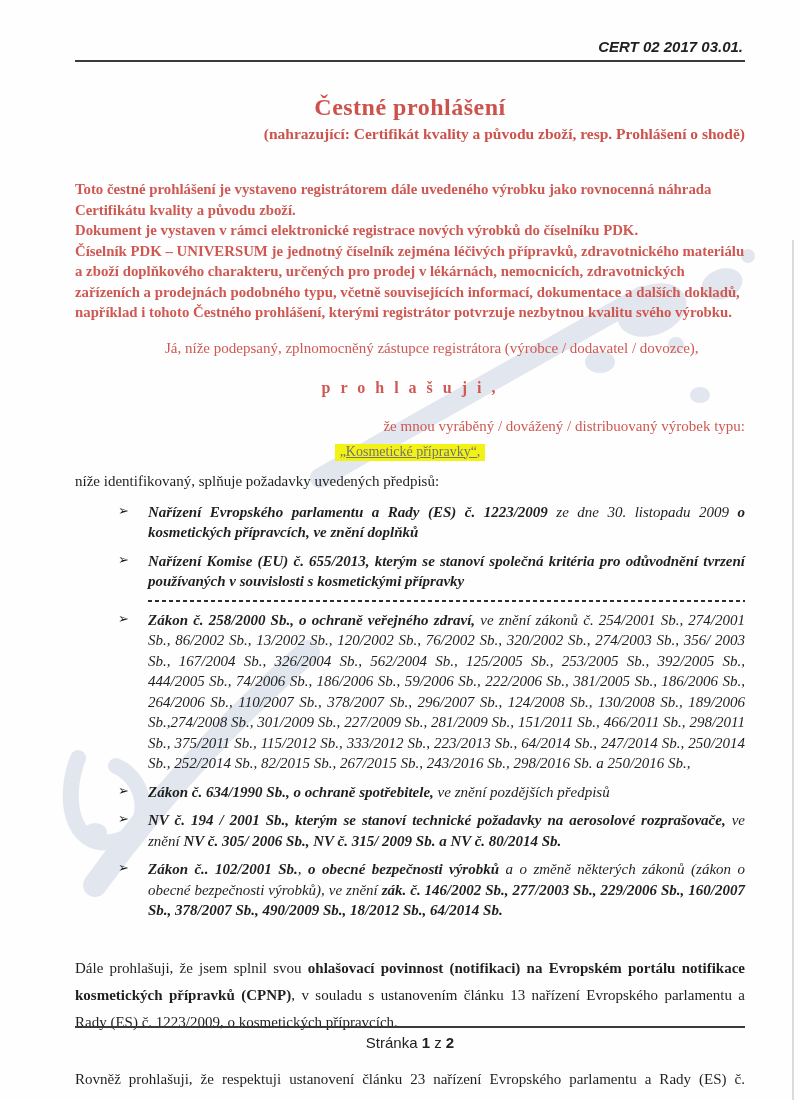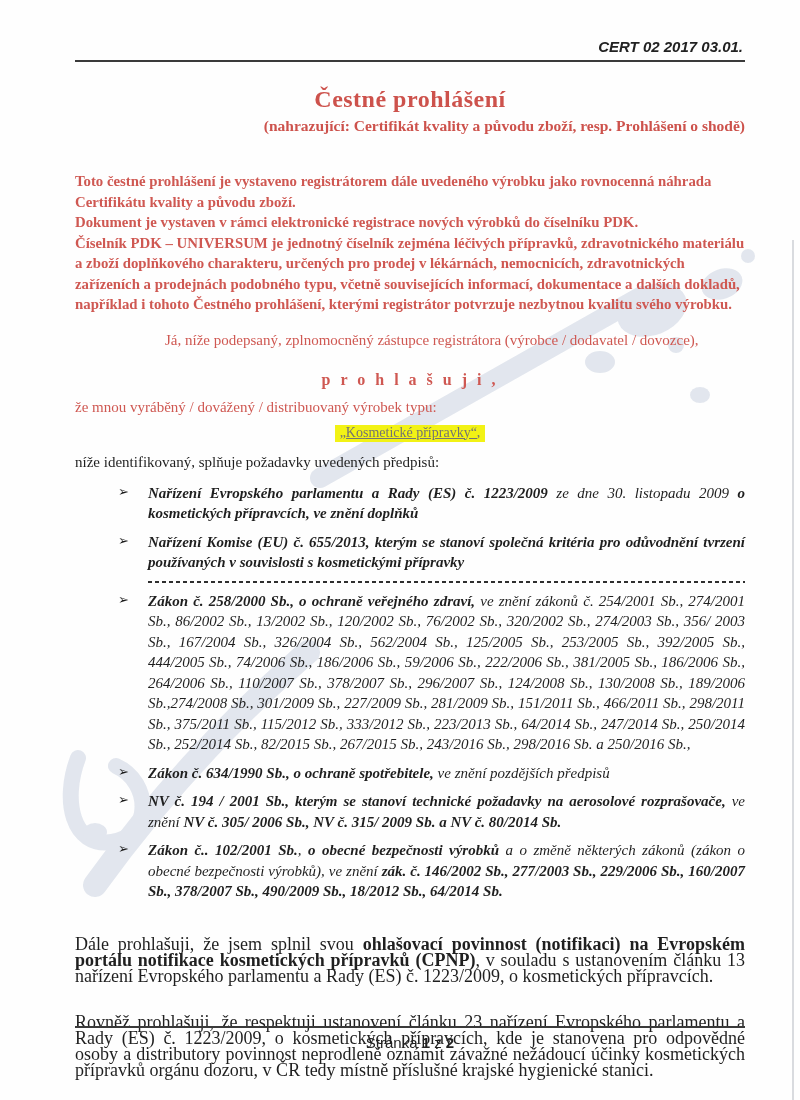--- a/index.html
+++ b/index.html
@@ -17,60 +17,60 @@
   }
   .content { position:absolute; left:75px; top:38px; width:670px; z-index:2; }
   .header-code {
     text-align:right;
     font-family:"Liberation Sans","DejaVu Sans",sans-serif;
     font-style:italic; font-weight:bold; font-size:15px; color:#222;
     padding-right:2px; margin-bottom:5px;
   }
   .header-rule { border-top:2px solid #3a3a3a; height:0; }
   .doc-title {
-    margin-top:24px; text-align:center;
+    margin-top:32px; text-align:center;
     color:#cd524c; font-size:24px; font-weight:bold; letter-spacing:0.5px;
   }
   .doc-subtitle {
     margin-top:4px; text-align:right;
     color:#cd524c; font-size:15.5px; font-weight:bold;
   }
   .preamble { margin-top:36px; color:#cf5852; }
   .preamble-heading { font-size:18px; font-weight:bold; margin-bottom:3px; }
   .preamble p { font-weight:bold; font-size:14.8px; line-height:20.5px; text-align:left; }
   .intro-line {
     margin-top:15px; color:#cf5852; font-size:15px; line-height:21px;
     padding-left:90px;
   }
   .verb-line {
     margin-top:20px; text-align:center; color:#cf5852;
     font-weight:bold; font-size:16px; letter-spacing:3px;
   }
-  .product-intro { margin-top:10px; color:#cf5852; font-size:15px; }
+  .product-intro { margin-top:21px; color:#cf5852; font-size:15px;text-align:right; }
   .product-line { margin-top:8px; text-align:center; }
   .product-name {
     display:inline-block; background:#f2f215; color:#737373;
     font-weight:normal; font-size:14px; text-decoration:underline;
     padding:0 5px 1px 5px;
   }
   .compliance-line { margin-top:12px; color:#1f1f1f; font-size:15px; }
   .bullets { margin-top:12px; margin-left:43px; }
   .bullet { display:flex; margin-top:8px; }
   .bullet .arrow {
     flex:0 0 30px; font-family:"DejaVu Sans",sans-serif;
     font-size:13px; color:#1a1a1a; padding-top:1px;
   }
   .btext { flex:1; text-align:justify; line-height:20.5px; font-size:15px;font-style:italic; }
   .b { font-weight:bold; }
   .dashed-sep {
     margin:7px 0 2px 30px; height:3px;
     background:repeating-linear-gradient(90deg,#2e2e2e 0 4px,transparent 4px 7px);
     background-size:100% 2px; background-position:0 1px; background-repeat:no-repeat;
   }
-  .para { margin-top:30px; text-align:justify; line-height:16px; font-size:18px; }
+  .para { margin-top:30px; text-align:justify; line-height:27px; font-size:15px; }
   .para.first { margin-top:34px; }
   .footer { position:absolute; left:75px; width:670px; top:1026px; z-index:2; }
   .footer-rule { border-top:2px solid #3a3a3a; }
   .footer-text {
     margin-top:6px; text-align:center;
     font-family:"Liberation Sans","DejaVu Sans",sans-serif;
     font-size:15px; color:#222;
   }
   .footer-text .b { font-weight:bold; }
 </style>

